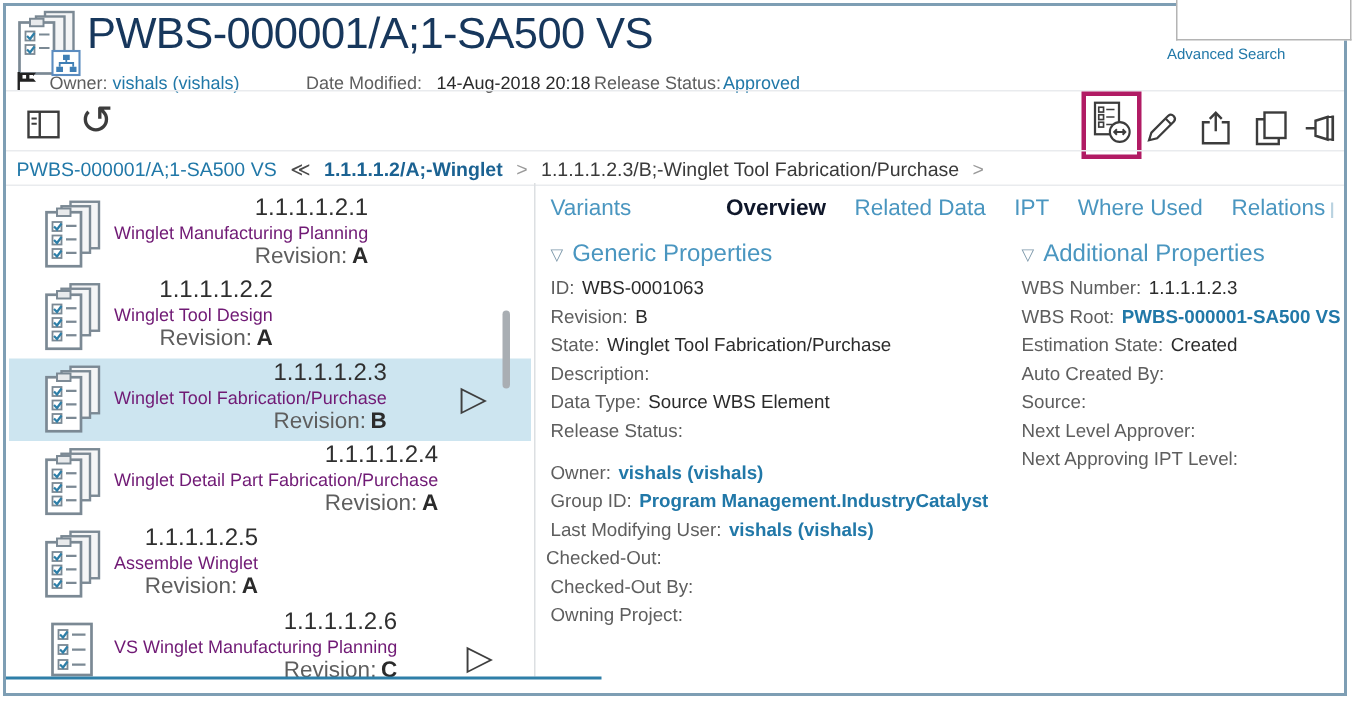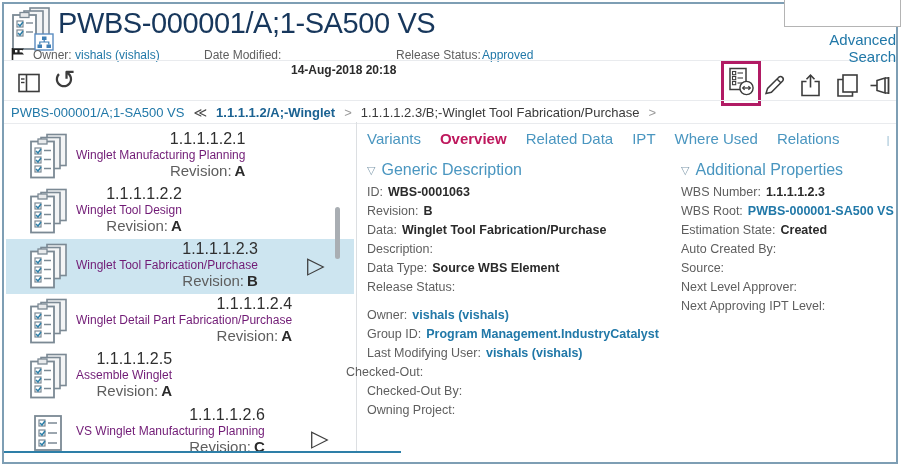--- a/index.html
+++ b/index.html
@@ -8,29 +8,29 @@
   .win{position:absolute;left:2px;top:2px;width:892px;height:458px;
        border:2px solid #7e9eb4;background:#fff;}
   .abs{position:absolute;}
   .hline{position:absolute;left:0;width:892px;height:1px;background:#e9ebee;}
 
   
   .title{position:absolute;left:54px;top:3px;font-size:29px;letter-spacing:-0.4px;
          color:#17375c;white-space:nowrap;}
   .meta{font-size:12px;white-space:nowrap;}
   .lbl{color:#5e5e5e;}
-  .v-bold{color:#2b2b2b;font-weight:bold;margin-top:15px;}
+  .v-bold{color:#2b2b2b;font-weight:normal;}
   .v-link{color:#2178a8;font-weight:600;}
   .link{color:#2178a8;}
 
   
   .searchbox{position:absolute;left:784px;top:0;width:111px;height:24px;background:#fff;
              border:1px solid #b4b4b4;border-top:none;z-index:6;font-size:12px;outline:none;}
-  .advsearch{position:absolute;left:778px;top:31px;width:118px;text-align:right;
-             font-size:15px;color:#2178a8;z-index:6;cursor:pointer;}
+  .advsearch{position:absolute;left:778px;top:31px;width:118px;text-align:left;
+             font-size:10px;color:#2178a8;z-index:6;cursor:pointer;}
 
   
   .tbtn{position:absolute;cursor:pointer;}
   .refresh::before{content:"\21BA";font-size:27px;color:#3c3c3c;line-height:24px;}
   .hlbox{position:absolute;left:717px;top:57px;width:34px;height:39px;
          border:3px solid #b11b64;display:flex;align-items:center;justify-content:center;}
 
   
   .crumbs{position:absolute;left:7px;top:101px;display:flex;align-items:center;gap:9px;
           font-size:13px;white-space:nowrap;}
@@ -54,21 +54,21 @@
   .arrow::before{content:"\25B7";}
   .scrollthumb{position:absolute;left:331px;top:203px;width:5px;height:52px;
                background:#a9aeb3;border-radius:3px;cursor:grab;}
   .vdivider{position:absolute;left:352px;top:118px;width:1px;height:329px;background:#dcdfe2;}
   .panel-edge{position:absolute;left:0px;top:447px;width:397px;height:2px;background:#2e7fa8;}
 
   
   .tabs{position:absolute;left:363px;top:126px;display:flex;gap:19px;font-size:15px;
         white-space:nowrap;}
   .tab{color:#4a96c0;cursor:pointer;}
-  .tab.active{color:#be185d;font-weight:bold;}
+  .tab.active{color:#0f172a;font-weight:bold;margin-left:44px;}
   .tabclip{position:absolute;left:882px;top:128px;font-size:15px;color:#b9d2e0;}
 
   
   .sechead{position:absolute;display:flex;align-items:center;gap:6px;cursor:pointer;}
   .tri{color:#7e99ab;font-size:11px;line-height:11px;}
   .tri::before{content:"\25BD";}
   .sectitle{font-size:16px;color:#4a96c0;}
   .prow{position:absolute;font-size:12.5px;white-space:nowrap;}
   .prow span + span{margin-left:5px;}
 </style>
@@ -405,33 +405,33 @@
     <span class="tab active">Overview</span>
     <span class="tab">Related Data</span>
     <span class="tab">IPT</span>
     <span class="tab">Where Used</span>
     <span class="tab">Relations</span>
   </div>
   <span class="tabclip">I</span>
 
   <div class="sechead" style="left:363px;top:157px;">
     <span class="tri"></span>
-    <span class="sectitle">Generic Description</span>
+    <span class="sectitle">Generic Properties</span>
   </div>
   <div class="prow" style="left:363px;top:181px;"><span class="lbl">ID:</span><span class="v-bold">WBS-0001063</span></div>
   <div class="prow" style="left:363px;top:200px;"><span class="lbl">Revision:</span><span class="v-bold">B</span></div>
-  <div class="prow" style="left:363px;top:219px;"><span class="lbl">Data:</span><span class="v-bold">Winglet Tool Fabrication/Purchase</span></div>
+  <div class="prow" style="left:363px;top:219px;"><span class="lbl">State:</span><span class="v-bold">Winglet Tool Fabrication/Purchase</span></div>
   <div class="prow" style="left:363px;top:238px;"><span class="lbl">Description:</span><span class="v-bold"></span></div>
   <div class="prow" style="left:363px;top:257px;"><span class="lbl">Data Type:</span><span class="v-bold">Source WBS Element</span></div>
   <div class="prow" style="left:363px;top:276px;"><span class="lbl">Release Status:</span><span class="v-bold"></span></div>
 
   <div class="prow" style="left:363px;top:323px;"><span class="lbl">Group ID:</span><span class="v-link">Program Management.IndustryCatalyst</span></div>
   <div class="prow" style="left:363px;top:304px;"><span class="lbl">Owner:</span><span class="v-link">vishals (vishals)</span></div>
   <div class="prow" style="left:363px;top:342px;"><span class="lbl">Last Modifying User:</span><span class="v-link">vishals (vishals)</span></div>
-  <div class="prow" style="left:342px;top:361px;"><span class="lbl">Checked-Out:</span><span class="v-bold"></span></div>
+  <div class="prow" style="left:360px;top:361px;"><span class="lbl">Checked-Out:</span><span class="v-bold"></span></div>
   <div class="prow" style="left:363px;top:380px;"><span class="lbl">Checked-Out By:</span><span class="v-bold"></span></div>
   <div class="prow" style="left:363px;top:399px;"><span class="lbl">Owning Project:</span><span class="v-bold"></span></div>
 
   <div class="sechead" style="left:677px;top:157px;">
     <span class="tri"></span>
     <span class="sectitle">Additional Properties</span>
   </div>
   <div class="prow" style="left:677px;top:181px;"><span class="lbl">WBS Number:</span><span class="v-bold">1.1.1.1.2.3</span></div>
   <div class="prow" style="left:677px;top:200px;"><span class="lbl">WBS Root:</span><span class="v-link">PWBS-000001-SA500 VS</span></div>
   <div class="prow" style="left:677px;top:219px;"><span class="lbl">Estimation State:</span><span class="v-bold">Created</span></div>

